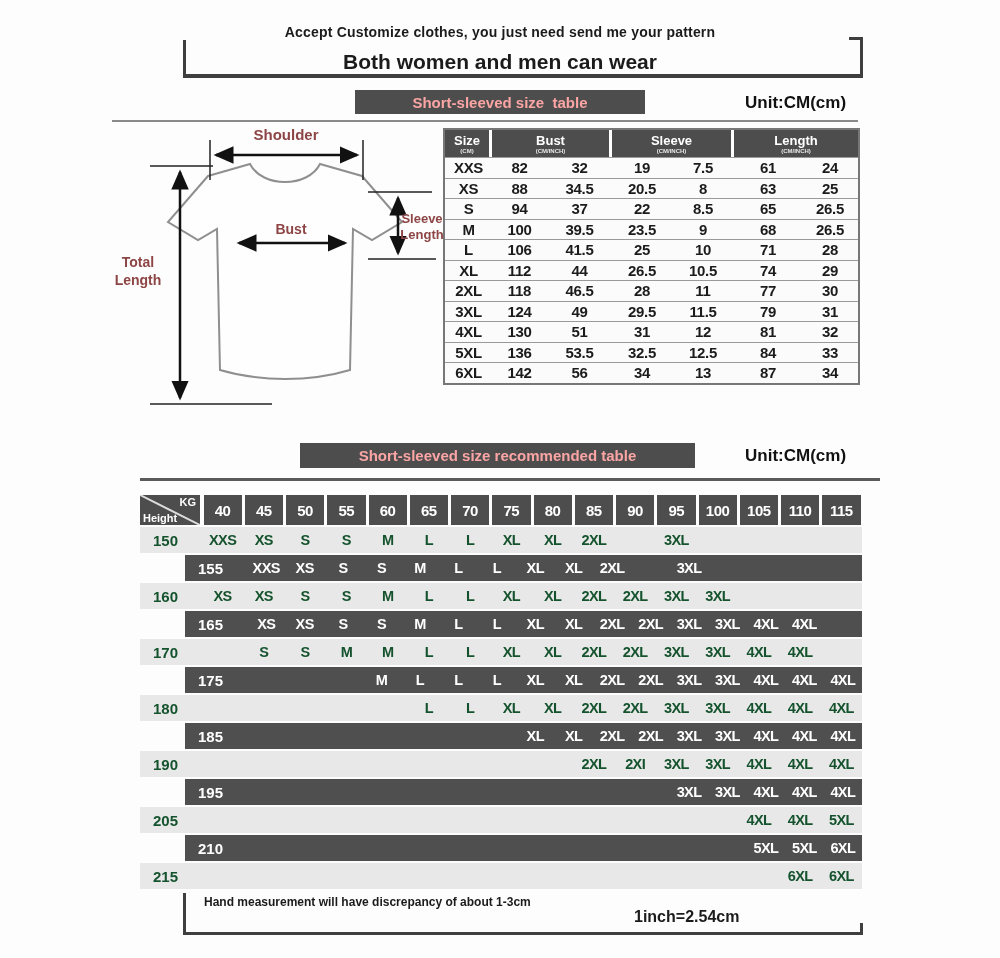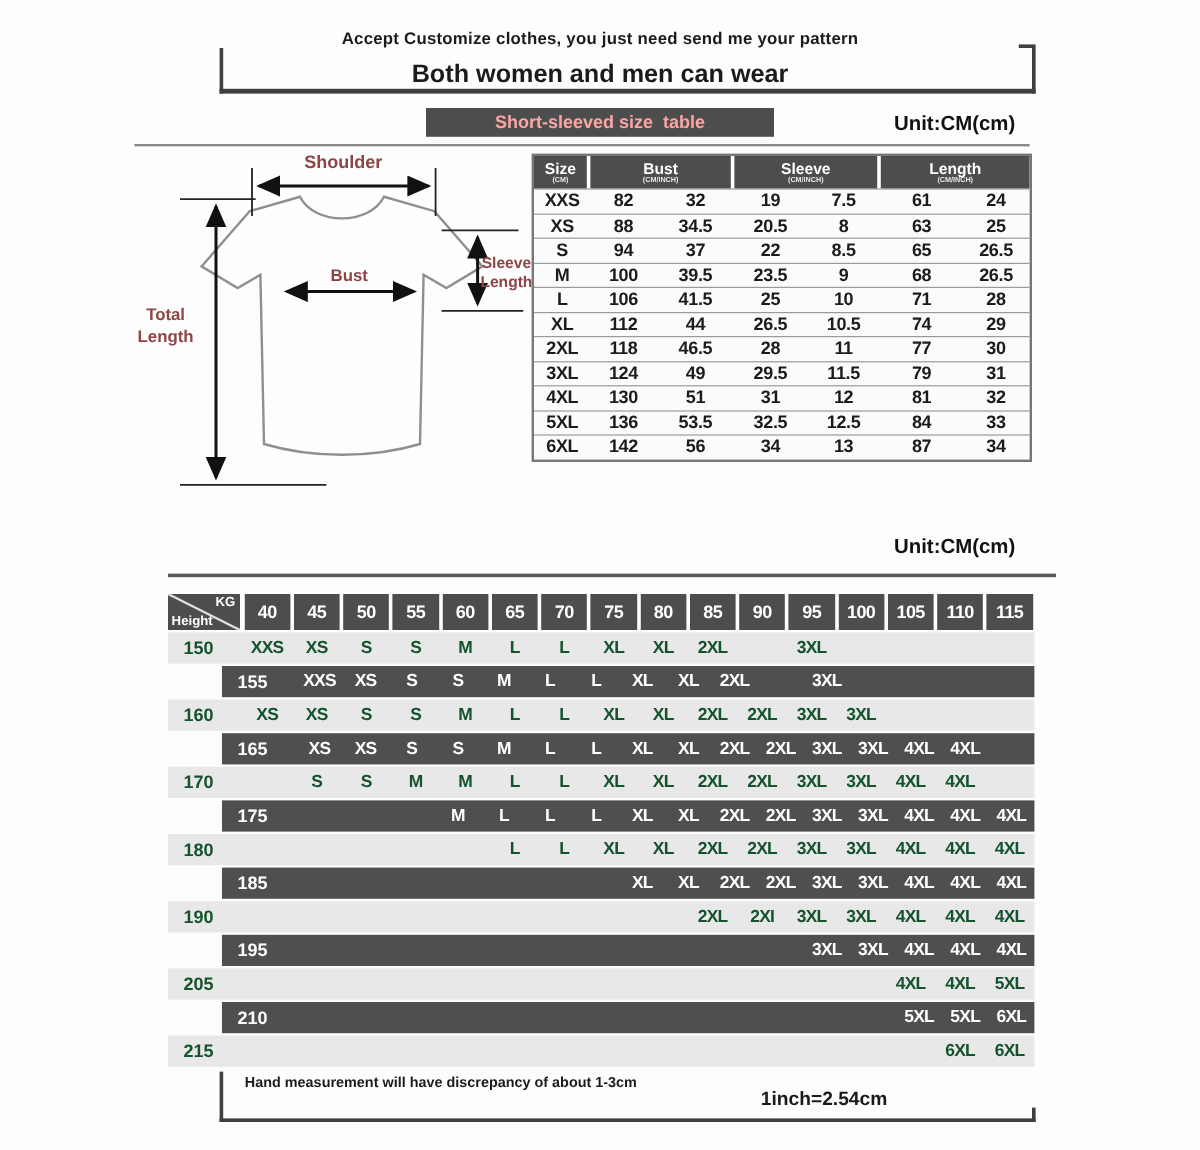--- a/index.html
+++ b/index.html
@@ -226,20 +226,21 @@
           <div class="st-cell">142</div>
           <div class="st-cell">56</div>
           <div class="st-cell">34</div>
           <div class="st-cell">13</div>
           <div class="st-cell">87</div>
           <div class="st-cell">34</div>
         </div>
       </div>
   </div>
 
+  <div class="banner banner2">Short-sleeved size recommended table</div>
   <div class="unit unit2">Unit:CM(cm)</div>
   <div class="hline line-under-banner2"></div>
 
   <div class="rec-table">
     <div class="rt-grid rt-head">
       <div class="corner">
         <svg width="60" height="30">
           <line x1="0" y1="0" x2="60" y2="30" stroke="#dddddd" stroke-width="2"></line>
         </svg>
         <span class="kg">KG</span>

